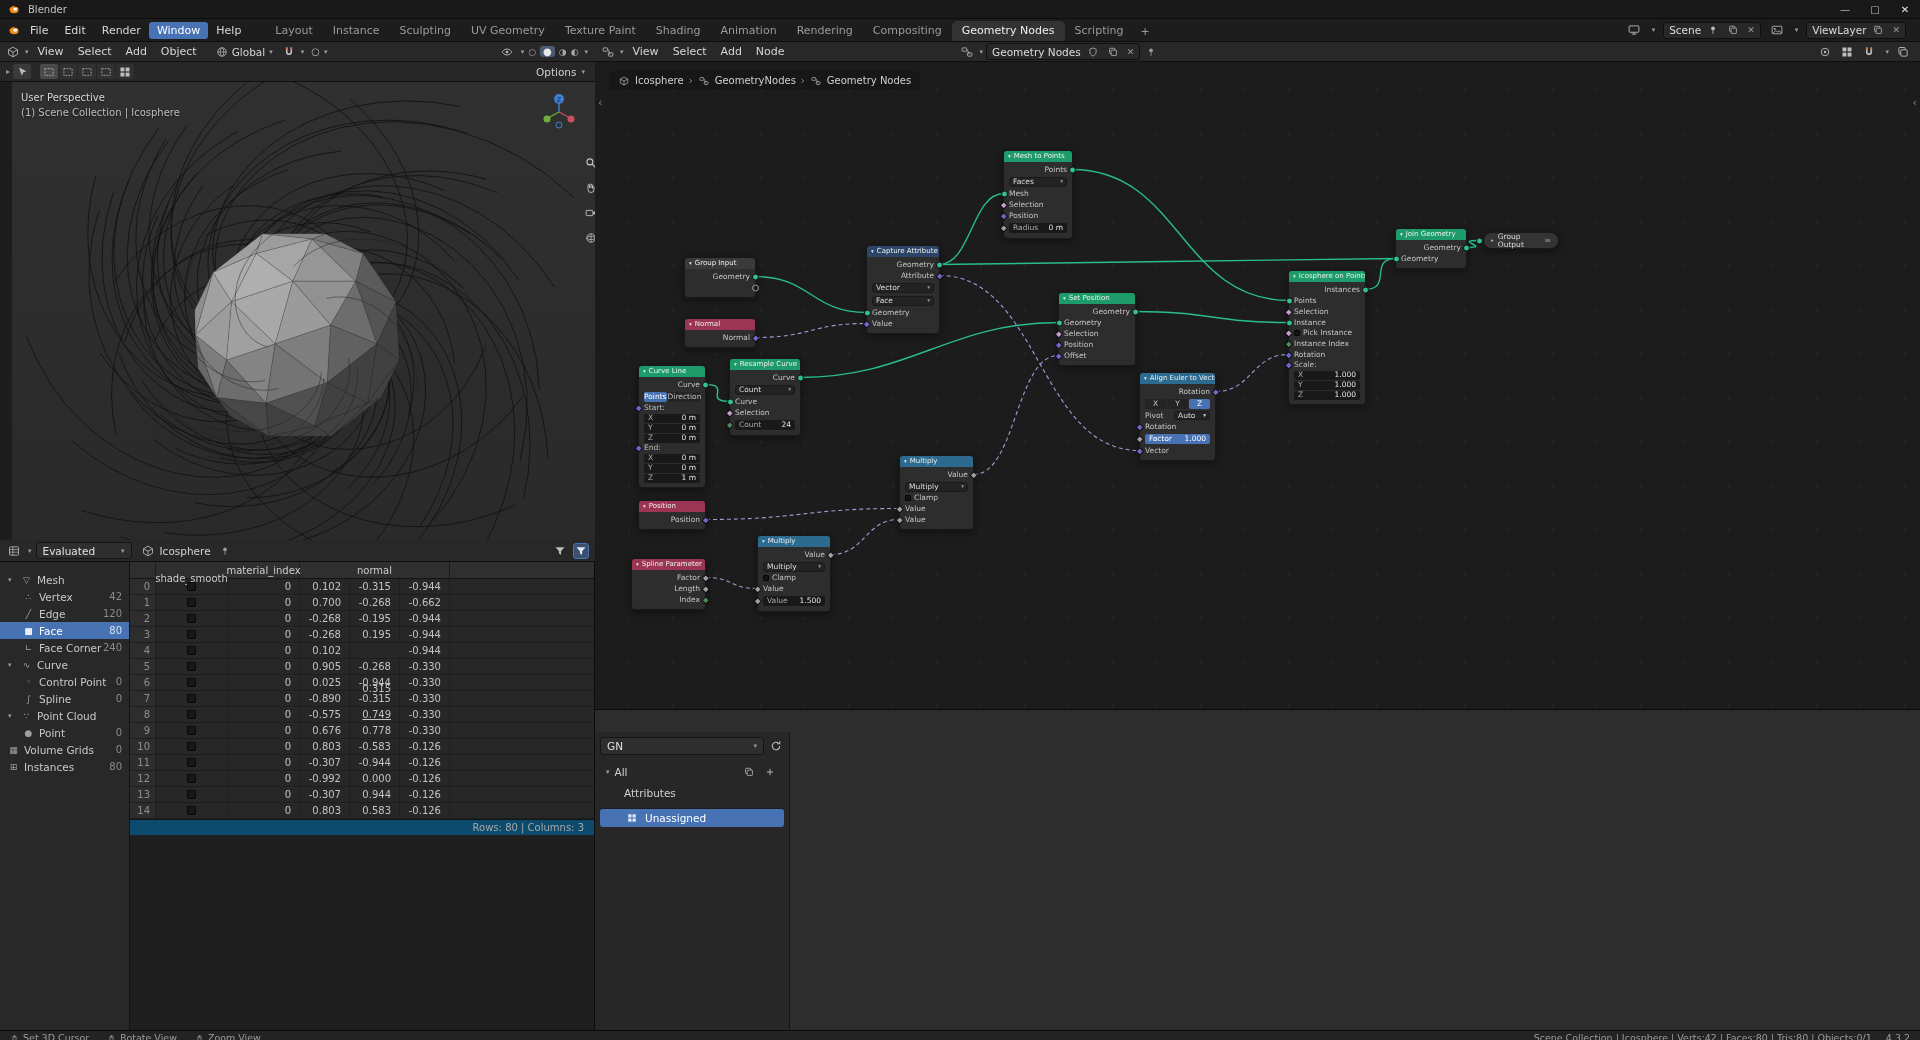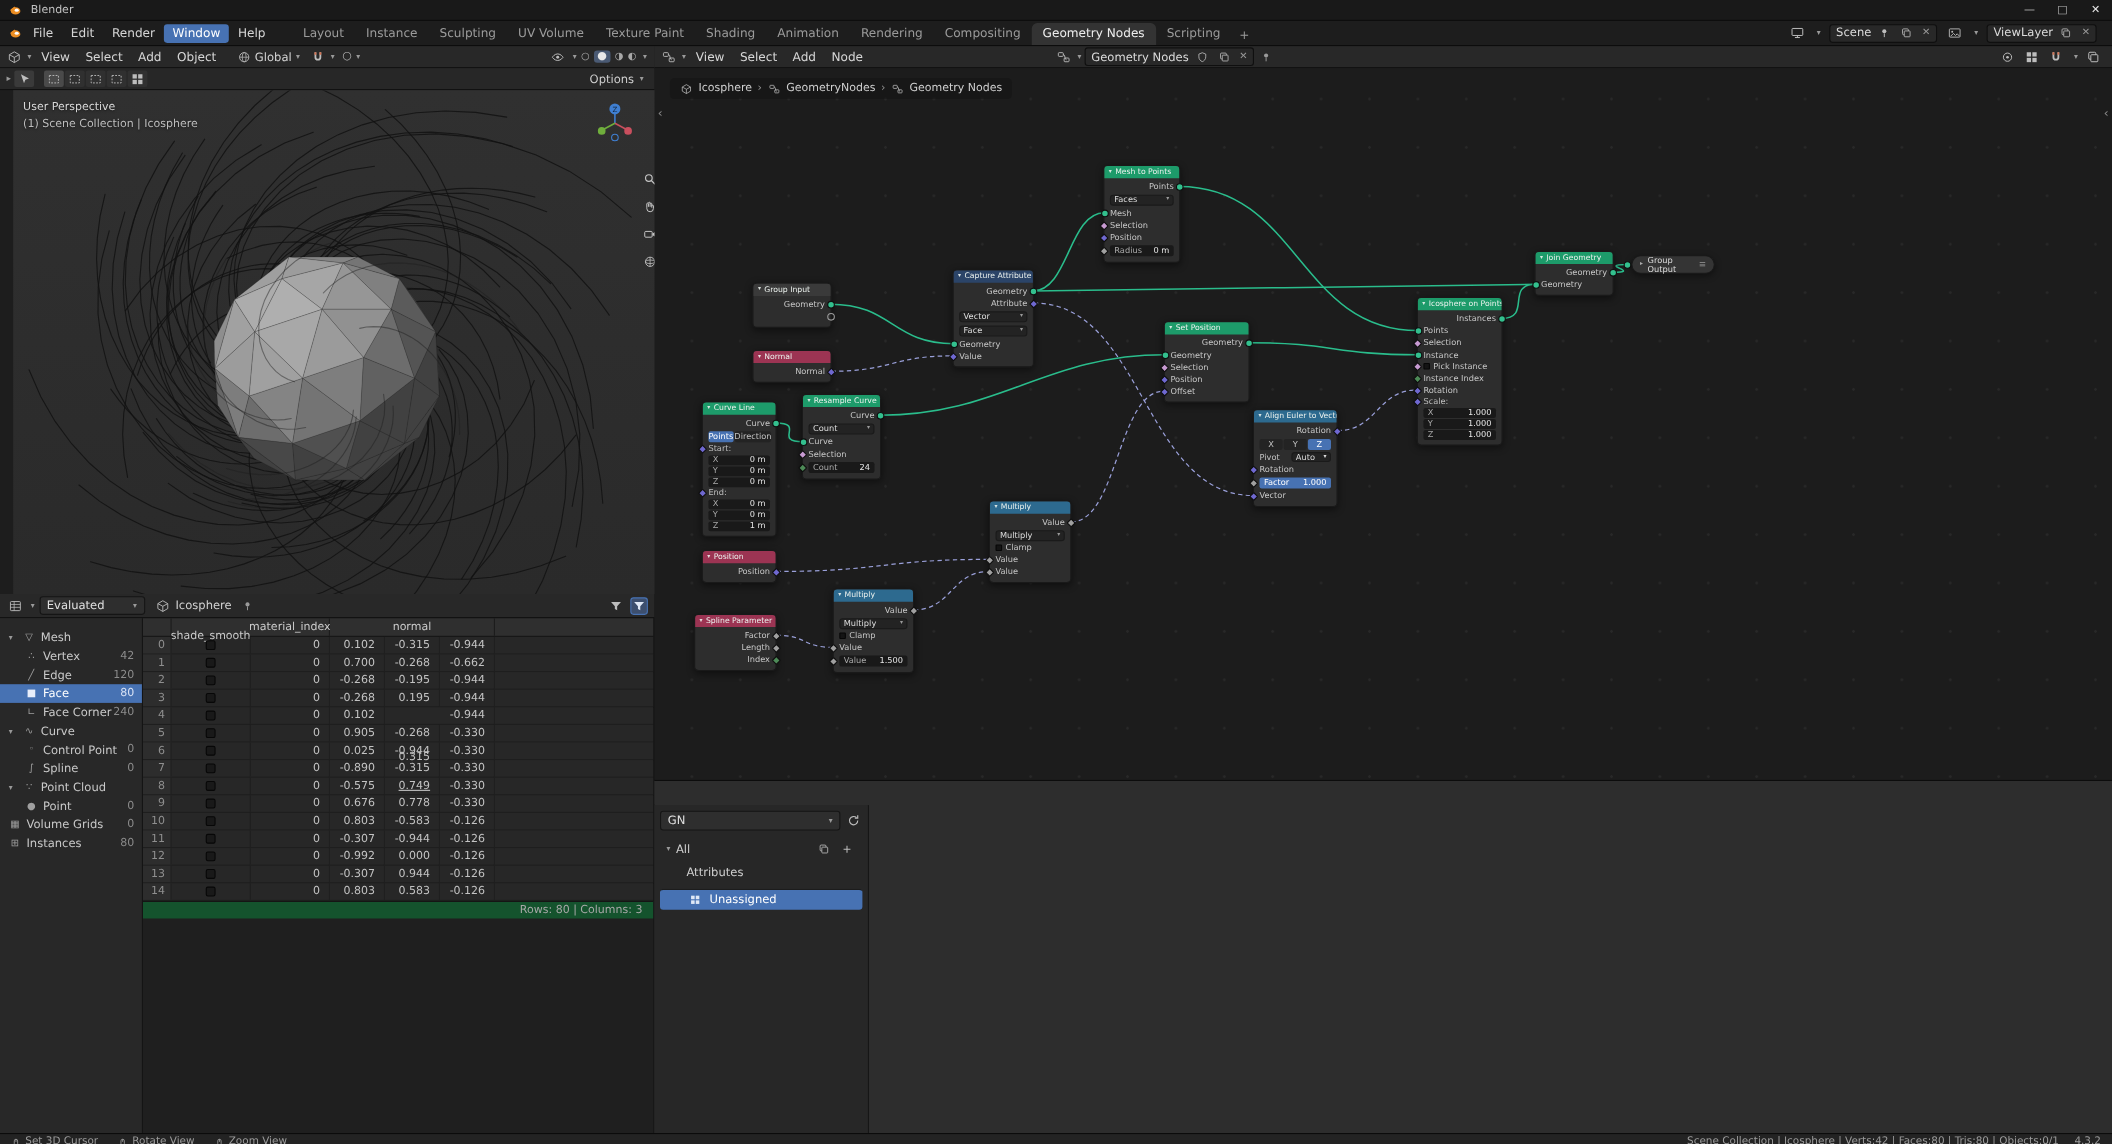--- a/index.html
+++ b/index.html
@@ -70,21 +70,21 @@
   .trow.sel .cnt{color:#d8e2f5}
   .trow .disc{font-size:7px;color:#9a9a9a;width:8px;flex:none}
   #ss-table{position:absolute;left:130px;top:22px;right:0;bottom:0;overflow:hidden;background:#1f1f1f}
   .sshead{display:flex;height:17px;background:#2f2f2f;border-bottom:1px solid #141414;font-size:10px;color:#cccccc}
   .sshead .hc{display:flex;align-items:center;justify-content:center;border-right:1px solid #1c1c1c}
   .ssr{display:flex;height:16px;background:#272727;border-bottom:1px solid #1e1e1e;font-size:10px;color:#c3c3c3}
   .ssr .c{display:flex;align-items:center;justify-content:flex-end;padding-right:8px;border-right:1px solid #1f1f1f}
   .ssr .idx{width:26px;background:#2d2d2d;color:#8f8f8f;justify-content:flex-end;padding-right:5px}
   .ssr .chkc{width:72px;justify-content:center;padding-right:0}
   .cb{width:9px;height:9px;background:#191919;border:1px solid #070707;border-radius:2px}
-  #ss-footer{position:absolute;left:0;right:0;height:16px;background:#14532d;border-top:1px solid #151515;
+  #ss-footer{position:absolute;left:0;right:0;height:16px;background:#0c4a6e;border-top:1px solid #151515;
     display:flex;align-items:center;justify-content:flex-end;padding-right:10px;font-size:10px;color:#a8a8a8}
 
   
   #ne-header{left:595px;top:42px;width:1325px;height:20px}
   #ne-canvas{position:absolute;left:595px;top:62px;width:1325px;height:648px;background:#1c1c1c;overflow:hidden;
     background-image:radial-gradient(circle,#282828 1px,transparent 1.4px);background-size:44px 44px;background-position:12px 6px;
     border-bottom:1px solid #0c0c0c}
   #wires{position:absolute;left:0;top:0;z-index:1;pointer-events:none}
   #nodes{position:absolute;left:0;top:0;right:0;bottom:0;z-index:2}
   #breadcrumb{position:absolute;left:14px;top:9px;z-index:3;display:flex;align-items:center;gap:5px;
@@ -182,21 +182,21 @@
       <span class="menu">File</span>
       <span class="menu">Edit</span>
       <span class="menu">Render</span>
       <span class="menu active">Window</span>
       <span class="menu">Help</span>
     </nav>
   <div id="tabs">
       <span class="tab">Layout</span>
       <span class="tab">Instance</span>
       <span class="tab">Sculpting</span>
-      <span class="tab">UV Volume</span>
+      <span class="tab">UV Geometry</span>
       <span class="tab">Texture Paint</span>
       <span class="tab">Shading</span>
       <span class="tab">Animation</span>
       <span class="tab">Rendering</span>
       <span class="tab">Compositing</span>
       <span class="tab active">Geometry Nodes</span>
       <span class="tab">Scripting</span>
       <span class="tab newtab">+</span>
     </div>
   <div id="mb-right">

